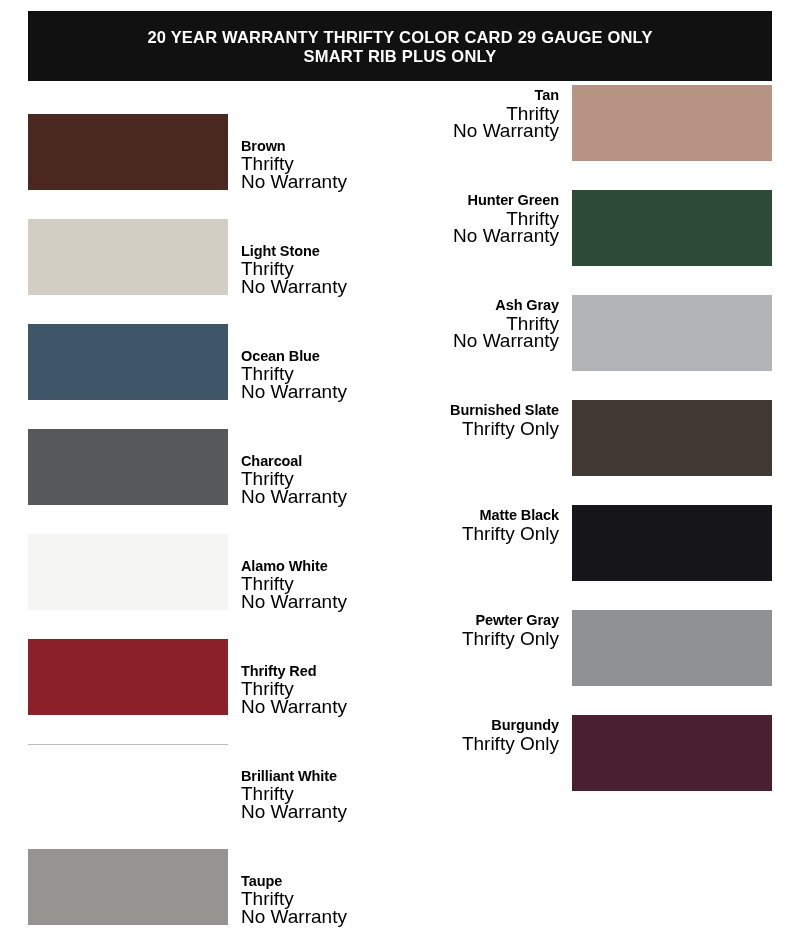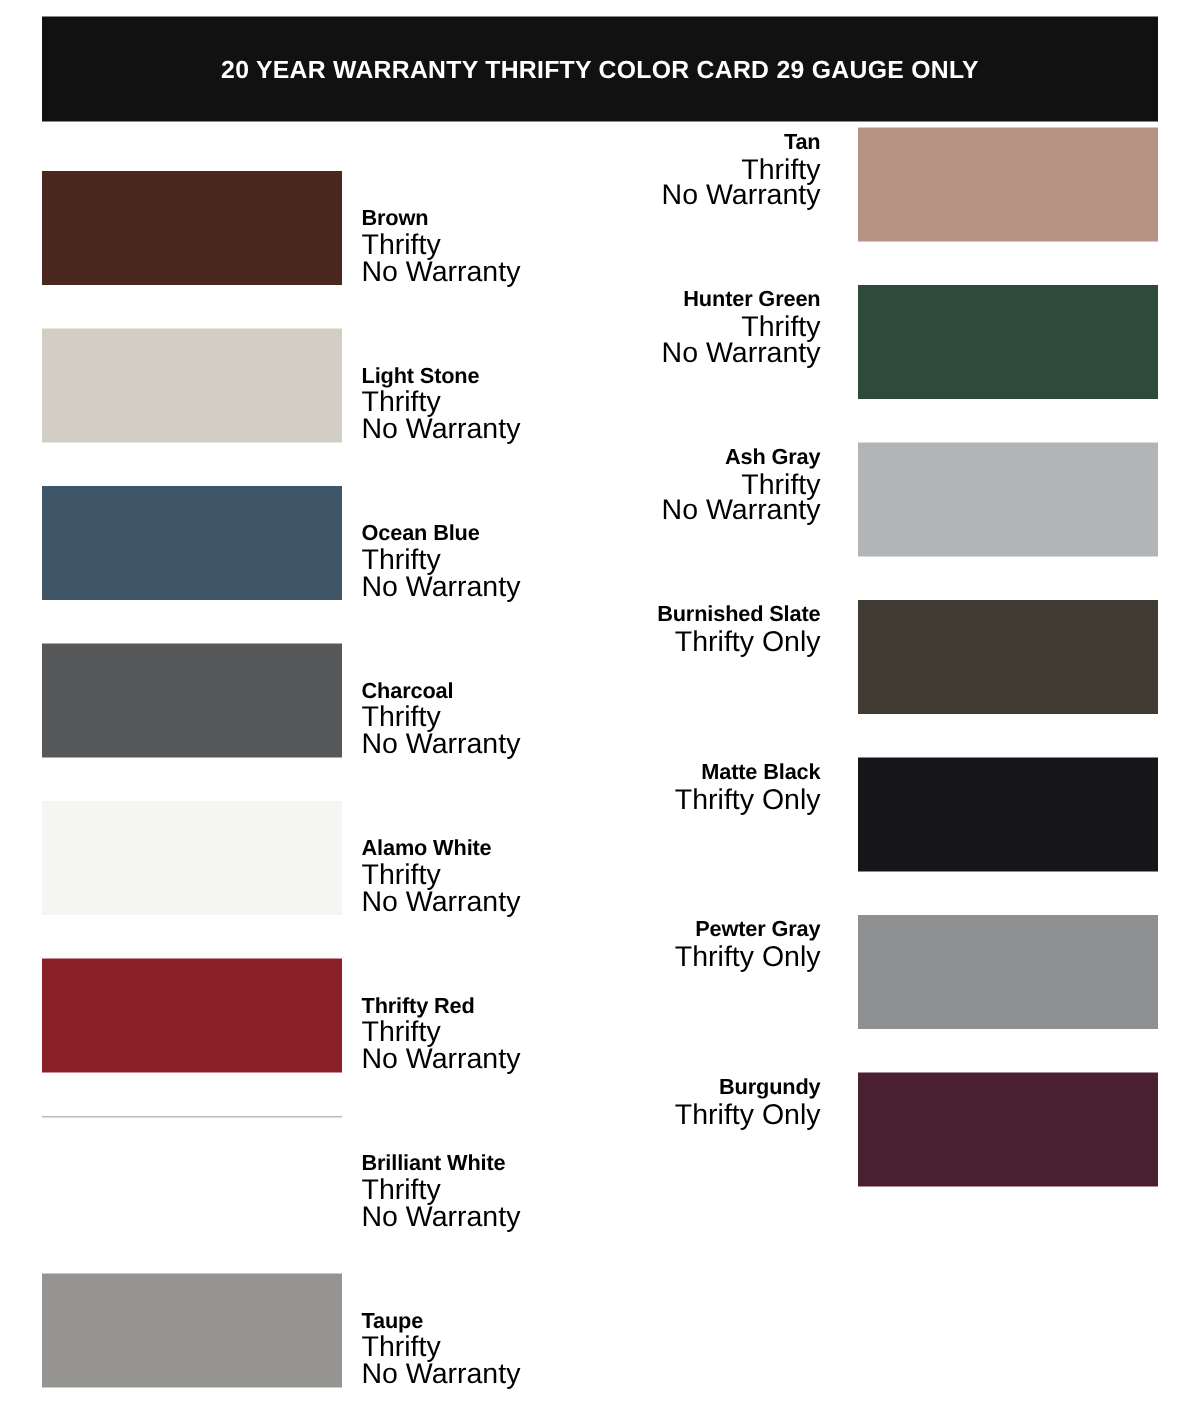--- a/index.html
+++ b/index.html
@@ -57,21 +57,21 @@
 
   .cell {
     position: absolute;
     top: 0;
     height: 105px;
     width: 375px;
     display: flex;
     align-items: flex-start;
   }
   .cell.left  { left: 28px; align-items: flex-end; }
-  .cell.right { left: 397px; gap: 12px; }
+  .cell.right { left: 397px; }
 
   .swatch {
     width: 200px;
     height: 76px;
     flex: 0 0 200px;
     border: 0;
   }
   .swatch.hairline {
     box-shadow: inset 0 1px 0 #b9bcbe;
   }
@@ -100,20 +100,21 @@
     font-size: 19px;
     font-weight: normal;
     white-space: nowrap;
   }
 </style>
 </head>
 <body>
 
 <div class="banner">
   <div class="banner-line">20 YEAR WARRANTY THRIFTY COLOR CARD 29 GAUGE ONLY</div>
+  <div class="banner-line">SMART RIB PLUS ONLY</div>
 </div>
 
 <div class="card-body">
     <div class="row">
       <div class="cell left">
         <div class="swatch" style="background: rgb(74, 40, 32);"></div>
         <div class="labels">
           <div class="color-name">Brown</div>
           <div class="sub">Thrifty</div>
           <div class="sub">No Warranty</div>

